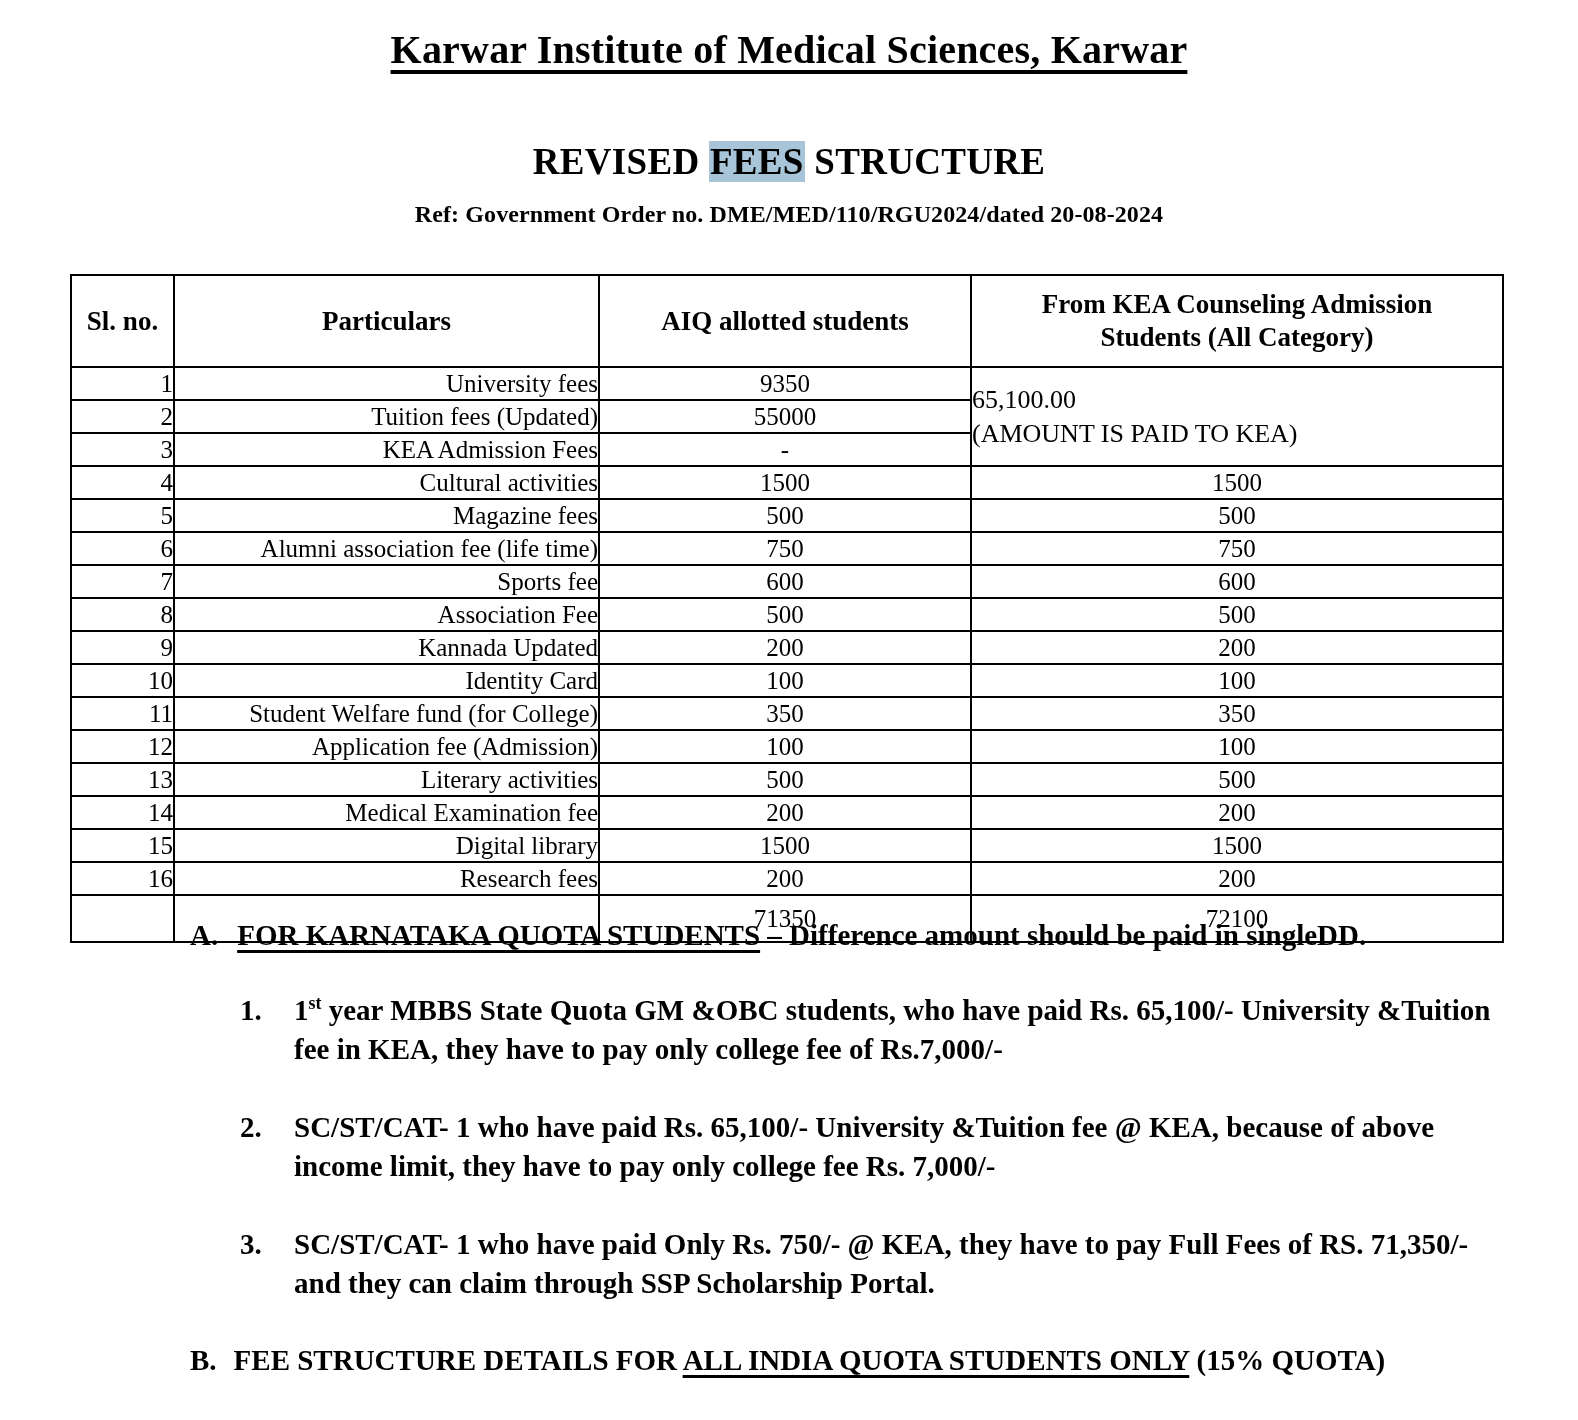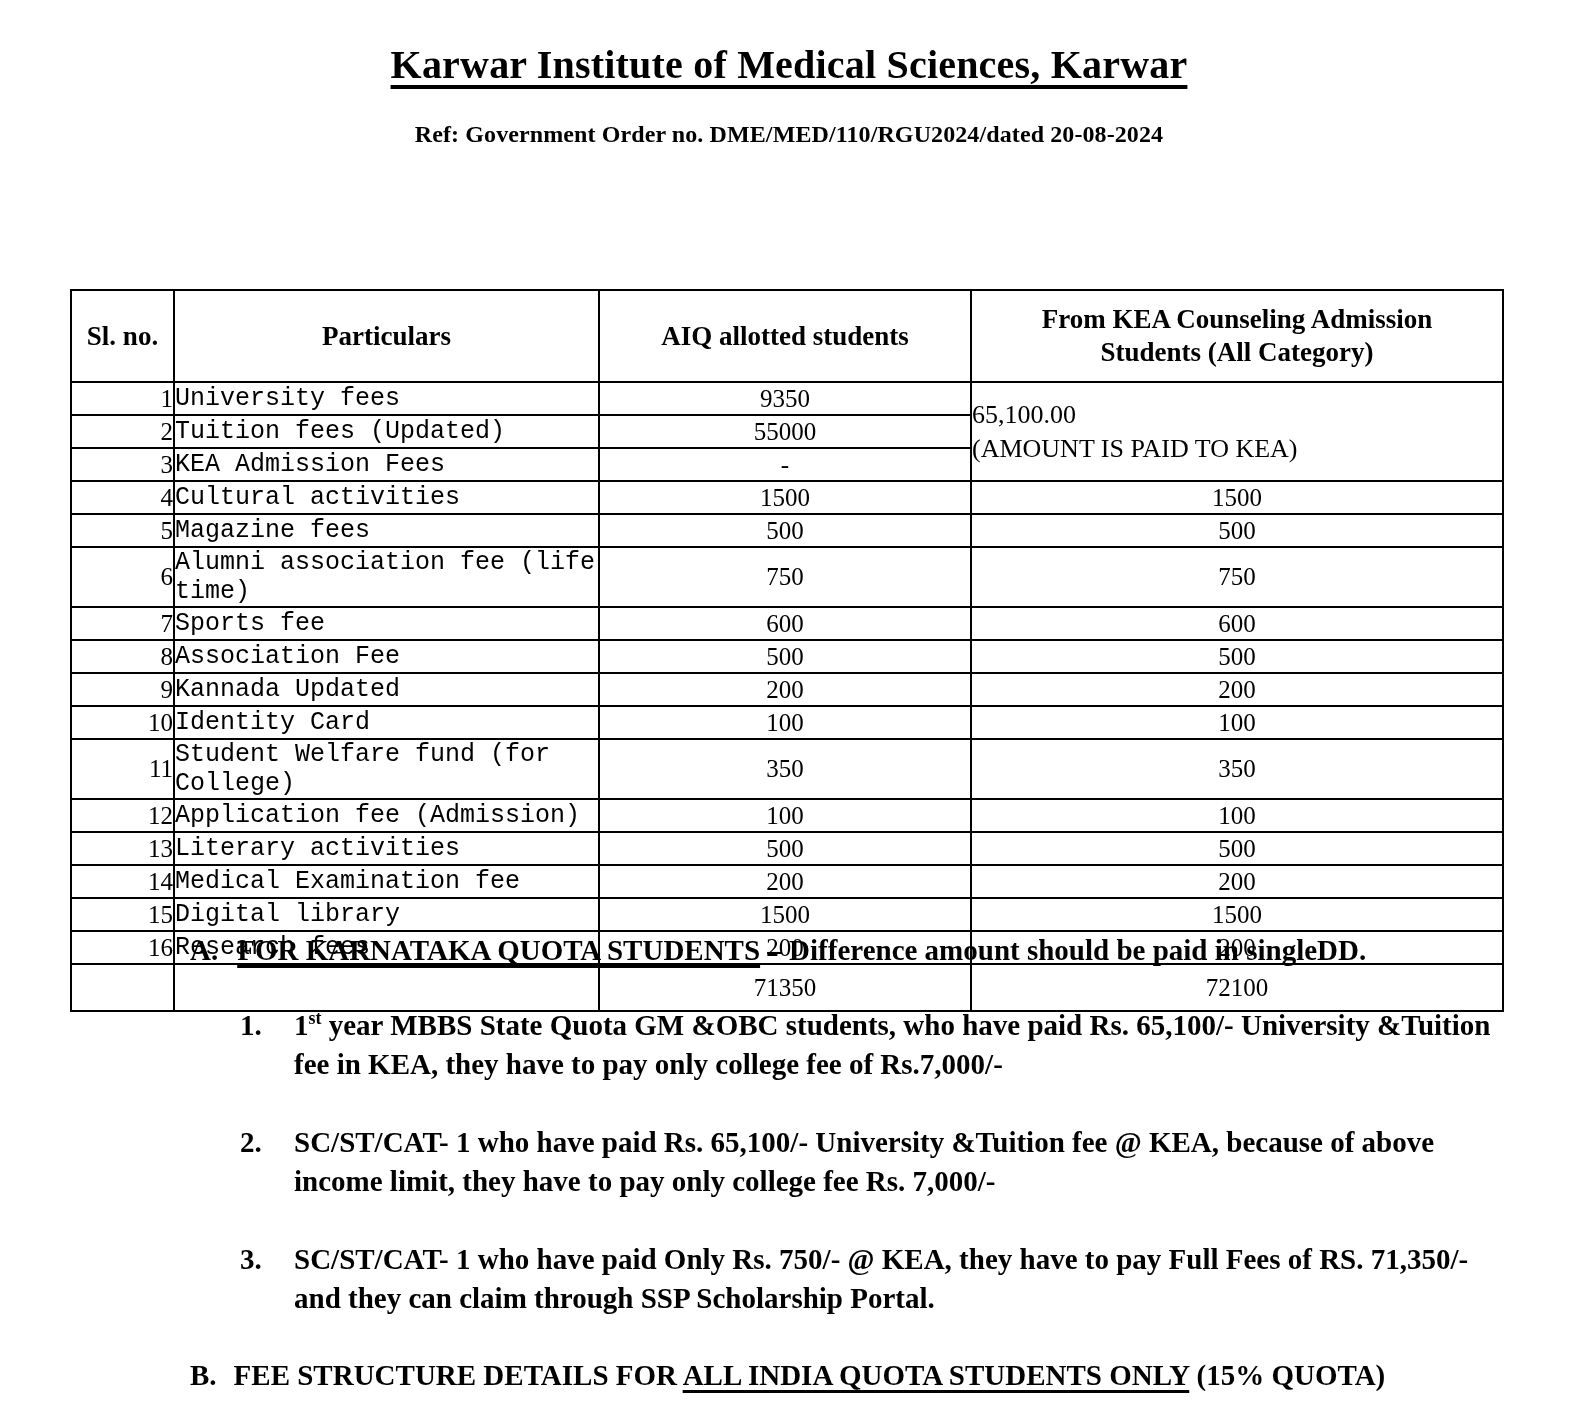--- a/index.html
+++ b/index.html
@@ -23,21 +23,21 @@
     position: relative;
     box-sizing: border-box;
   }
 
   
   .doc-title {
     text-align: center;
     font-size: 40px;
     font-weight: bold;
     letter-spacing: 0.2px;
-    margin: 16px;
+    margin: 1px;
     padding-top: 26px;
     line-height: 1.15;
   }
   .doc-title .u {
     text-decoration: underline;
     text-decoration-thickness: 4px;
     text-underline-offset: 7px;
   }
 
   .doc-subtitle {
@@ -96,23 +96,22 @@
   .col-part { width: 425px; }
   .col-aiq  { width: 372px; }
   .col-kea  { width: 532px; }
 
   td.c-sl {
     text-align: right;
     padding: 2px 13px 2px 2px;
     height: 31px;
   }
   td.c-part {
-    text-align: left;
+    text-align: right;
     padding: 2px 2px 2px 7px;
-    font-family: Liberation Mono, monospace;
   }
   td.c-num {
     text-align: center;
     padding: 2px 2px;
     border-radius: 12px;
   }
   td.c-merge {
     font-weight: bold;
     font-size: 26px;
     line-height: 1.3;
@@ -180,20 +179,23 @@
 </style>
 </head>
 <body>
 
 <div class="page">
 
   <h1 class="doc-title">
     <span class="u">Karwar Institute of Medical Sciences, Karwar</span>
   </h1>
 
+  <h2 class="doc-subtitle">
+    <span>REVISED </span><span class="hl">FEES</span><span> STRUCTURE</span>
+  </h2>
 
   <h3 class="doc-ref">Ref: Government Order no.  DME/MED/110/RGU2024/dated 20-08-2024</h3>
 
   <div class="table-wrap">
     <table class="fees">
       <colgroup>
         <col class="col-sl">
           <col class="col-part">
           <col class="col-aiq">
           <col class="col-kea">

